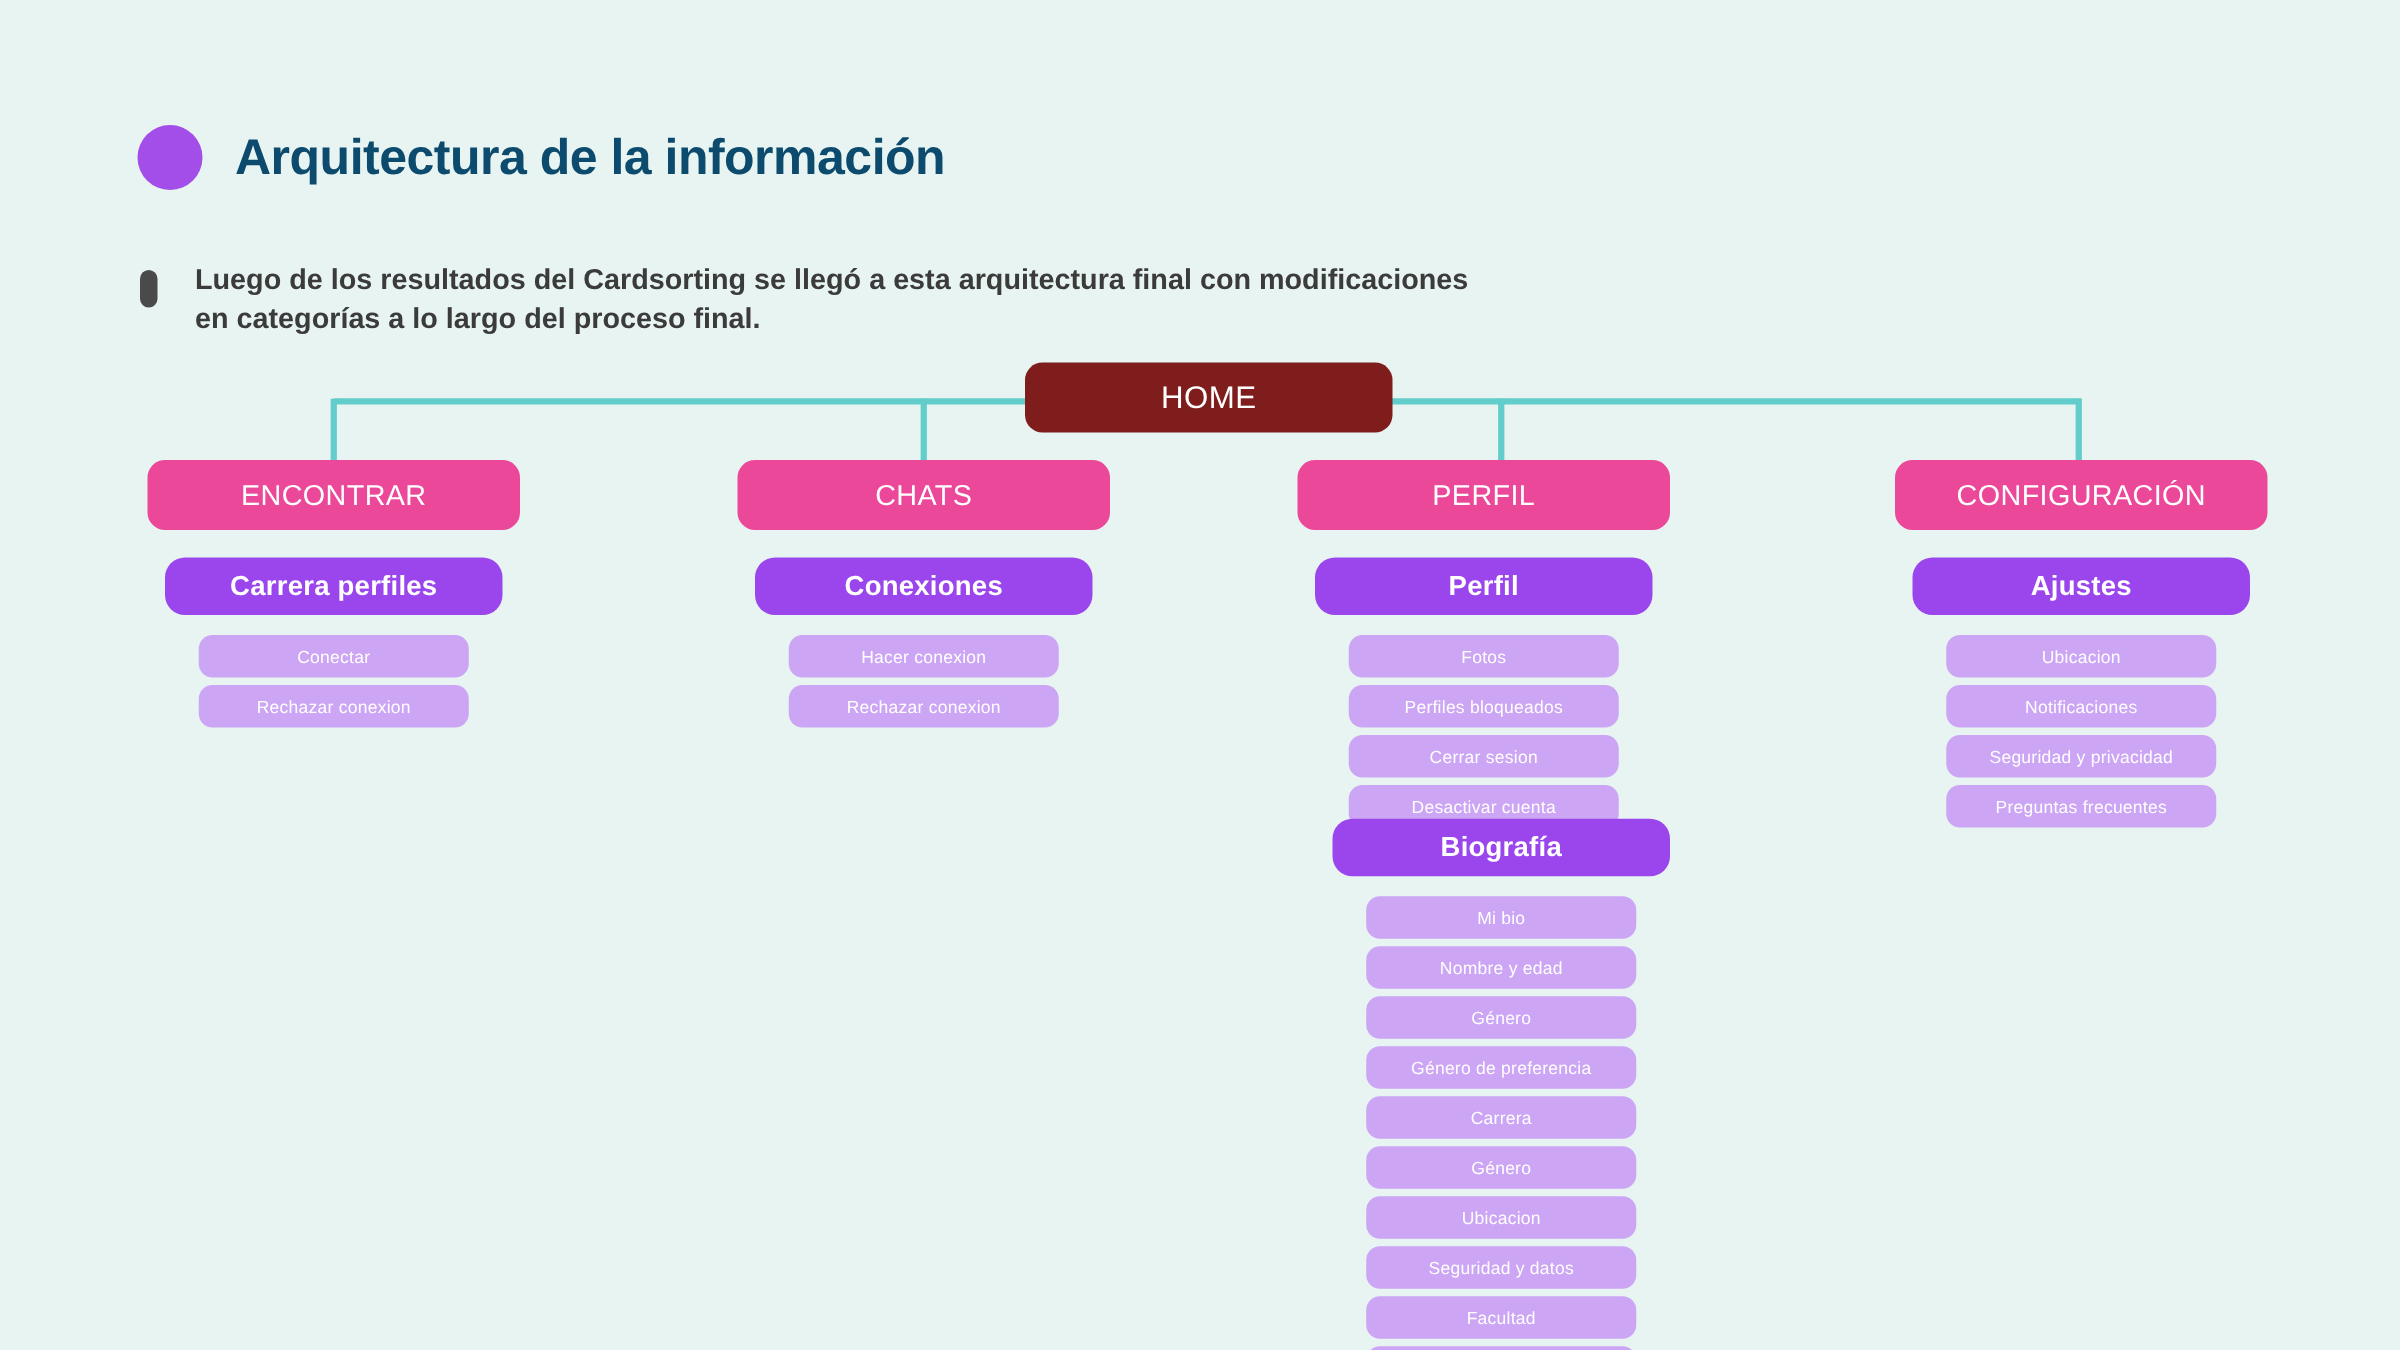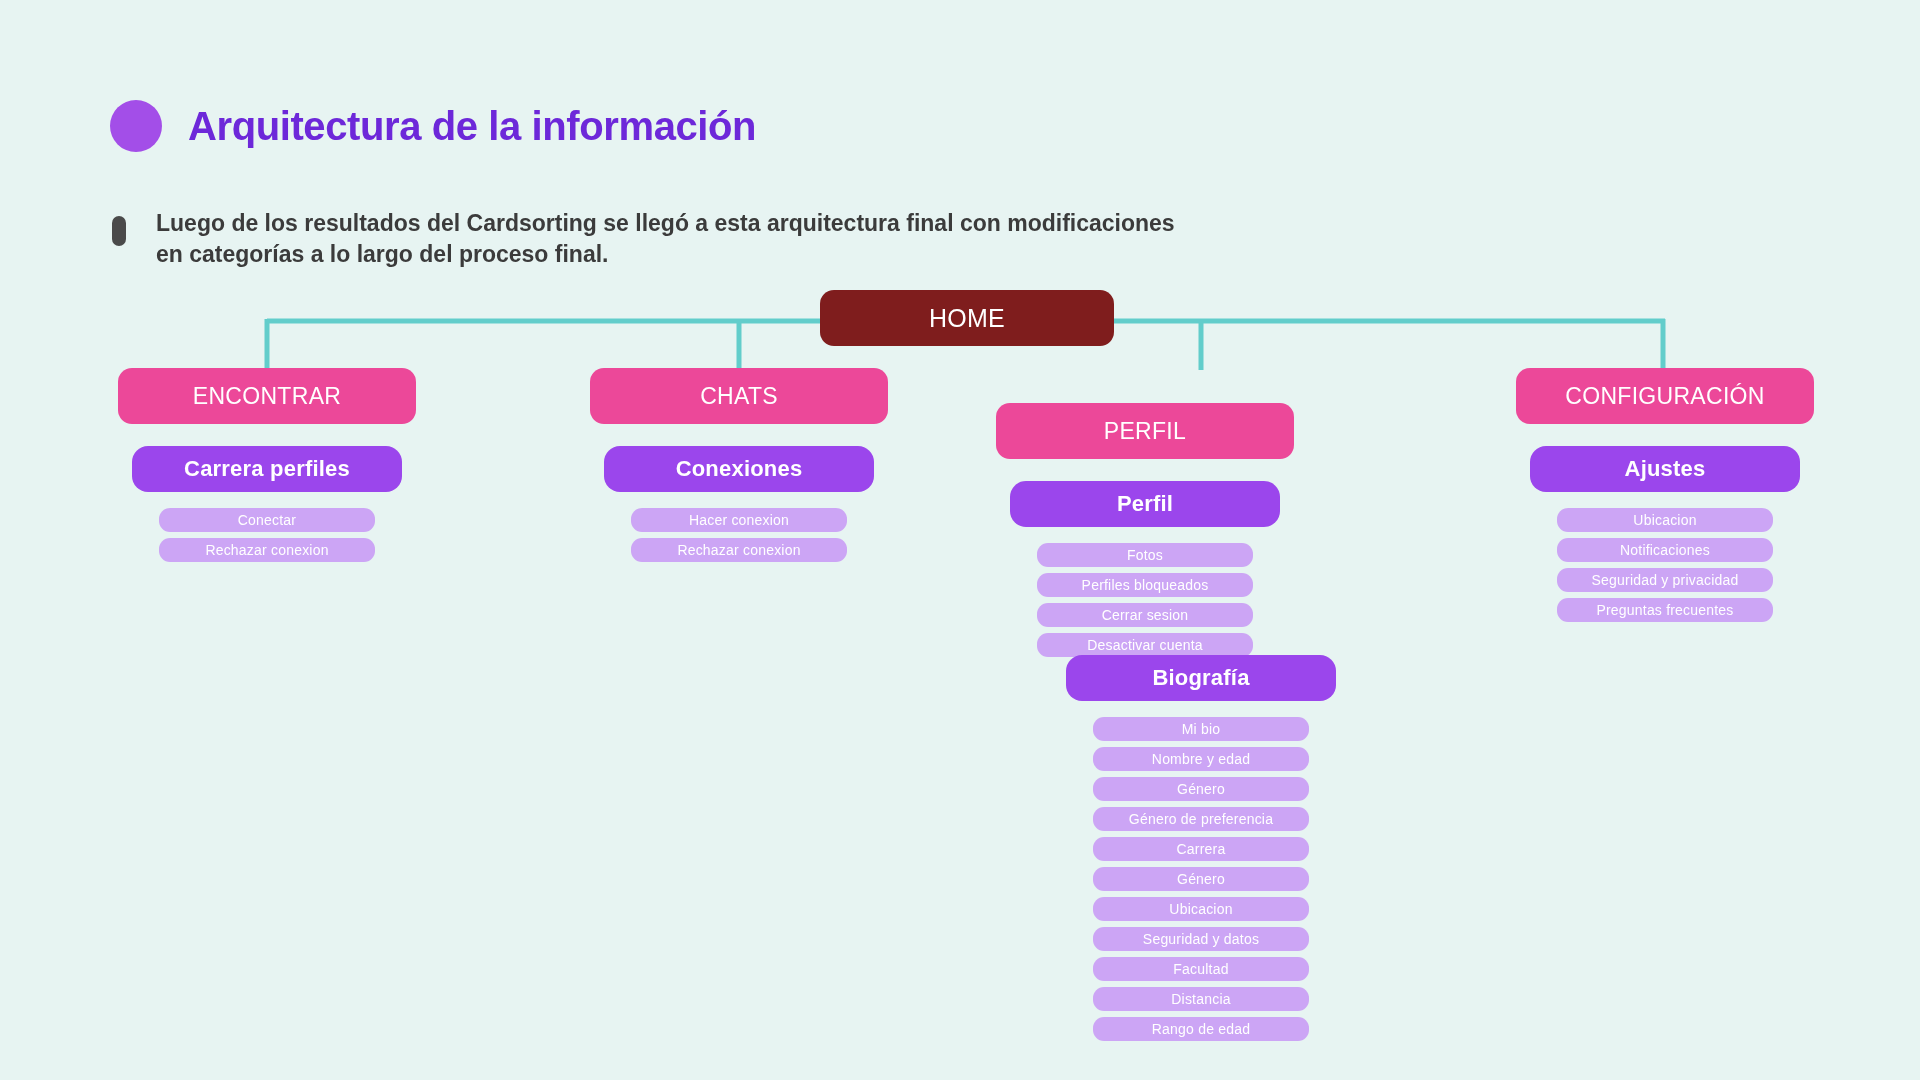--- a/index.html
+++ b/index.html
@@ -27,21 +27,21 @@
   }
   .header-dot {
     width: 52px;
     height: 52px;
     border-radius: 50%;
     background: #a34ee8;
   }
   .header-title {
     font-size: 40px;
     font-weight: bold;
-    color: #6d28d9;
+    color: #0c4a6e;
     letter-spacing: -0.4px;
     white-space: nowrap;
   }
 
   
   .intro {
     position: absolute;
     left: 112px;
     top: 208px;
     display: flex;
@@ -99,21 +99,21 @@
     letter-spacing: 0.3px;
   }
 
   .branch {
     position: absolute;
     top: 368px;
     width: 298px;
   }
   .branch-find   { left: 118px; }
   .branch-chats  { left: 590px; }
-  .branch-perfil { left: 996px; margin-top: 35px; }
+  .branch-perfil { left: 1038px; }
   .branch-config { left: 1516px; }
 
   .node-l1 {
     width: 100%;
     height: 56px;
     border-radius: 14px;
     background: #ec4899;
     color: #ffffff;
     font-size: 23px;
     display: flex;
@@ -140,21 +140,21 @@
 
   .leaf-list {
     margin-top: 16px;
     display: flex;
     flex-direction: column;
     align-items: center;
     gap: 6px;
   }
   .node-l3 {
     width: 216px;
-    height: 24px;
+    height: 34px;
     border-radius: 11px;
     background: #cca5f5;
     color: #ffffff;
     font-size: 14px;
     display: flex;
     align-items: center;
     justify-content: center;
     letter-spacing: 0.2px;
     white-space: nowrap;
   }

